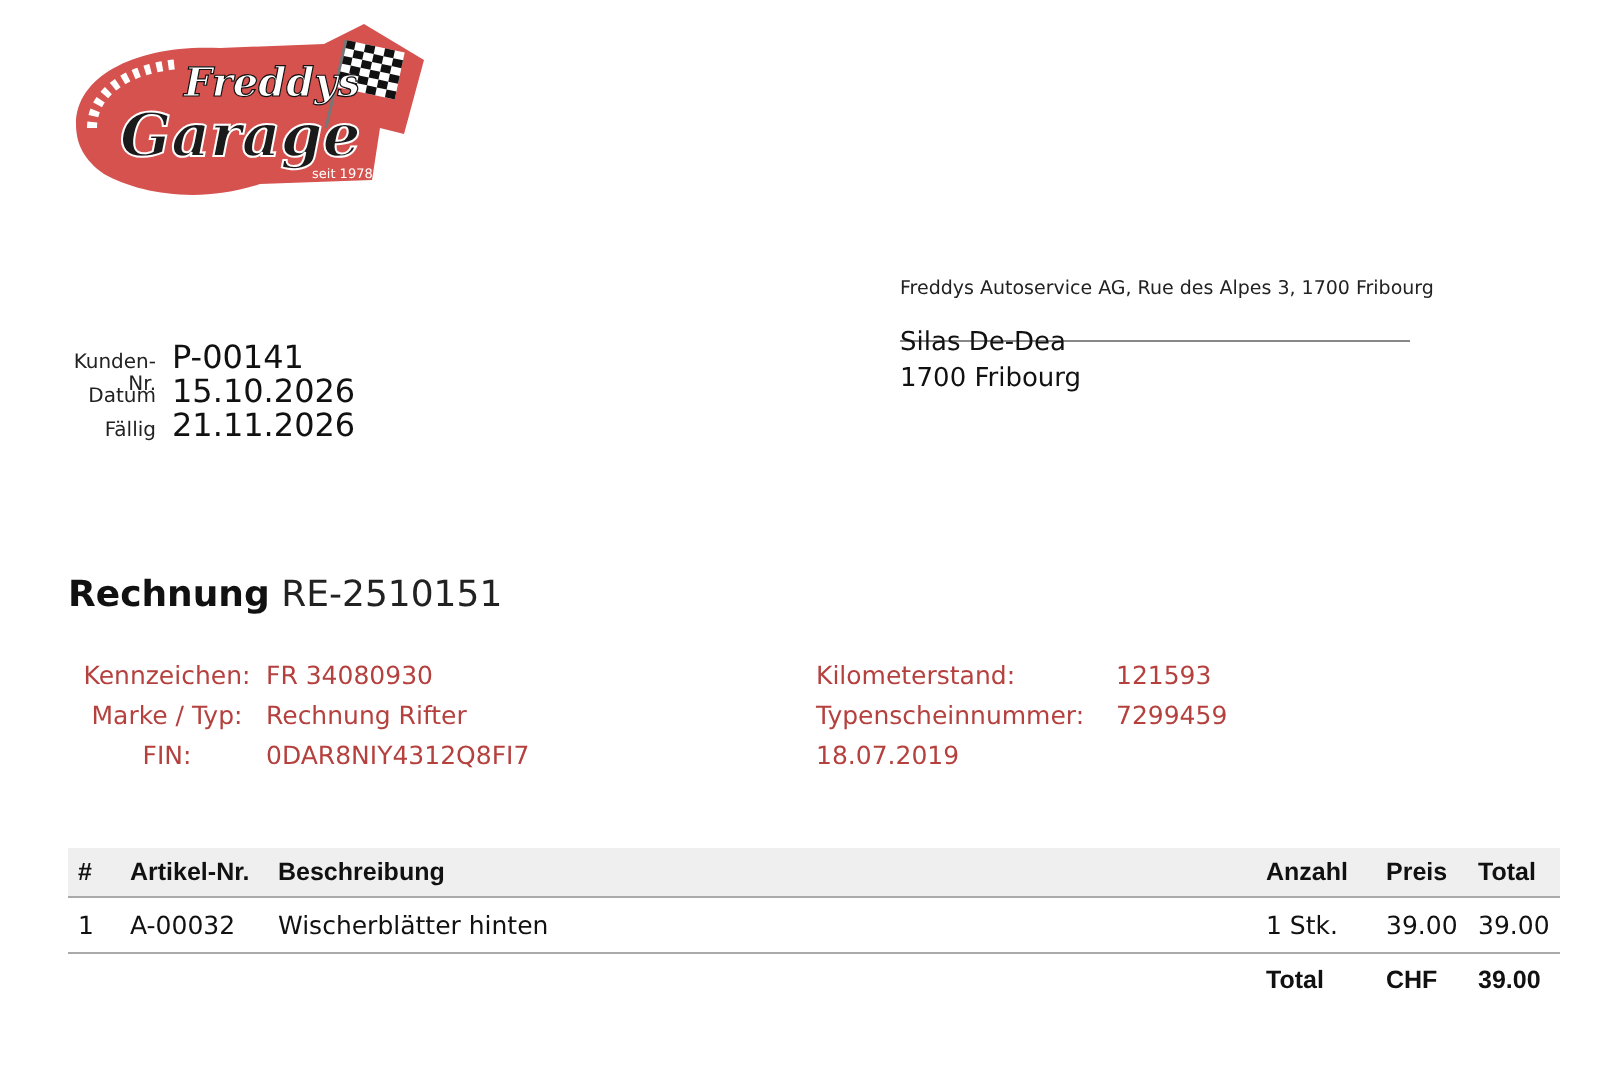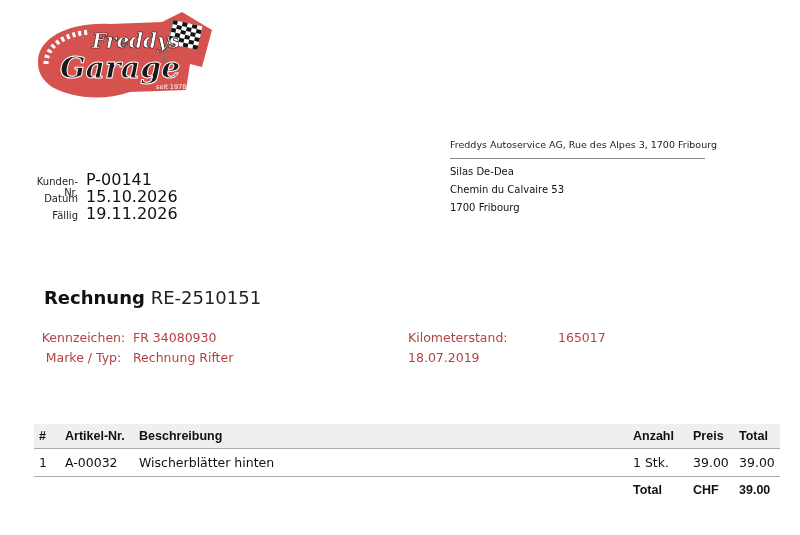--- a/index.html
+++ b/index.html
@@ -6,25 +6,25 @@
     html, body { width: 800px; height: 535px; background: #ffffff; overflow: hidden; }
     body { position: relative; font-family: "DejaVu Sans", sans-serif; color: #111; }
 
     .logo { position: absolute; left: 30px; top: 12px; width: 190px; height: 92px; }
 
     .meta { position: absolute; left: 30px; top: 140px; }
     .meta-row { display: flex; align-items: baseline; height: 17px; }
     .meta-label { width: 56px; text-align: right; font-size: 10px; color: #222; padding-right: 8px; margin-top: 36px; }
     .meta-value { font-size: 16px; color: #111; }
 
-    .sender { position: absolute; left: 450px; top: 139px; width: 255px; font-size: 9.5px; color: #222; padding-bottom: 8px; border-bottom: 1px solid #888; white-space: nowrap; }
-    .recipient { position: absolute; left: 450px; top: 163px; font-size: 10px; line-height: 18px; color: #111; }
+    .sender { position: absolute; left: 450px; top: 139px; width: 255px; font-size: 9.5px; color: #222; padding-bottom: 20px; border-bottom: 1px solid #888; white-space: nowrap; }
+    .recipient { position: absolute; left: 450px; top: 163px; font-size: 13px; line-height: 18px; color: #111; }
 
     .title { position: absolute; left: 34px; top: 287px; font-size: 18px; color: #111; white-space: nowrap; }
-    .title b { font-weight: bold; margin-left: 10px; }
+    .title b { font-weight: bold; }
     .title span.num { font-weight: normal; color: #222; }
 
     .vehicle { position: absolute; top: 330px; color: #b5413f; font-size: 12.5px; }
     .vehicle-row { display: flex; height: 20px; align-items: baseline; }
     .v-left { left: 34px; }
     .v-left .v-label { width: 99px; text-align: center; }
     .v-right { left: 408px; }
     .v-right .v-label { width: 150px; }
 
     table.items { position: absolute; left: 34px; top: 424px; width: 746px; border-collapse: collapse; font-size: 12.5px; }
@@ -79,52 +79,59 @@
   <div class="meta-row">
     <span class="meta-label">Kunden-Nr.</span>
     <span class="meta-value">P-00141</span>
   </div>
   <div class="meta-row">
     <span class="meta-label">Datum</span>
     <span class="meta-value">15.10.2026</span>
   </div>
   <div class="meta-row">
     <span class="meta-label">Fällig</span>
-    <span class="meta-value">19.11.2026</span>
+    <span class="meta-value">21.11.2026</span>
   </div>
 </div>
 
 <div class="sender">Freddys Autoservice AG, Rue des Alpes 3, 1700 Fribourg</div>
 
 <div class="recipient">
   <div>Silas De-Dea</div>
-  <div>Chemin du Calvaire 53</div>
   <div>1700 Fribourg</div>
 </div>
 
 <div class="title">
   <b>Rechnung</b>
   <span class="num">RE-2510151</span>
 </div>
 
 <div class="vehicle v-left">
   <div class="vehicle-row">
     <span class="v-label">Kennzeichen:</span>
     <span>FR 34080930</span>
   </div>
   <div class="vehicle-row">
     <span class="v-label">Marke / Typ:</span>
     <span>Rechnung Rifter</span>
   </div>
+  <div class="vehicle-row">
+    <span class="v-label">FIN:</span>
+    <span>0DAR8NIY4312Q8FI7</span>
+  </div>
 </div>
 
 <div class="vehicle v-right">
   <div class="vehicle-row">
     <span class="v-label">Kilometerstand:</span>
-    <span>165017</span>
+    <span>121593</span>
+  </div>
+  <div class="vehicle-row">
+    <span class="v-label">Typenscheinnummer:</span>
+    <span>7299459</span>
   </div>
   <div class="vehicle-row">
     <span>18.07.2019</span>
   </div>
 </div>
 
 <table class="items">
   <thead>
     <tr>
       <th style="width:26px">#</th>

